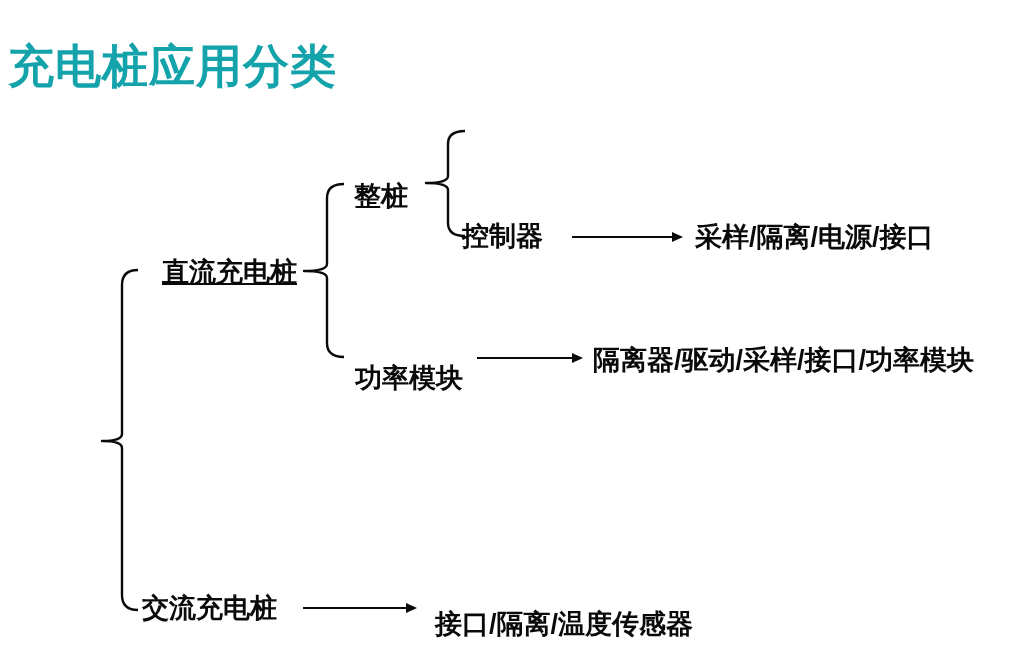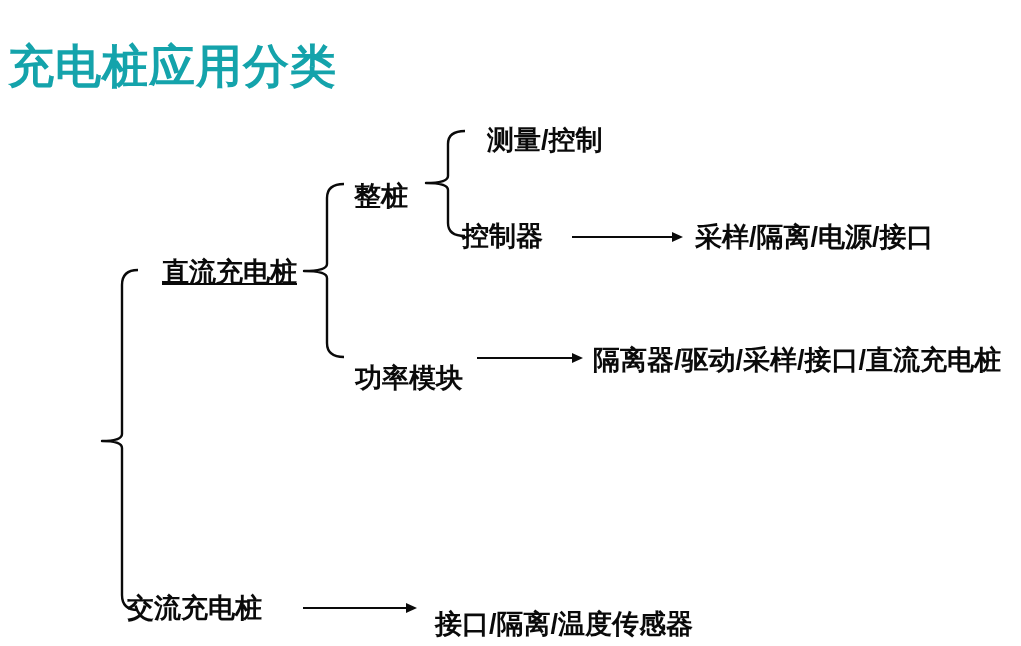--- a/index.html
+++ b/index.html
@@ -45,25 +45,24 @@
     <path class="brace" d="M 344 184 Q 327 184 327 198 L 327 264 Q 327 271 304 271 Q 327 271 327 278 L 327 343 Q 327 357 344 357"></path>
 
     <path class="brace" d="M 465 131 Q 448 131 448 144 L 448 176 Q 448 183 426 183 Q 448 183 448 190 L 448 223 Q 448 236 465 236"></path>
 
     <line class="arrow" x1="572" y1="237" x2="673" y2="237" marker-end="url(#arrowhead)"></line>
     <line class="arrow" x1="477" y1="358" x2="573" y2="358" marker-end="url(#arrowhead)"></line>
     <line class="arrow" x1="303" y1="608" x2="407" y2="608" marker-end="url(#arrowhead)"></line>
   </svg>
 
   <div class="node" style="left:162px; top:272px;text-decoration:underline;">直流充电桩</div>
-  <div class="node" style="left:127px; top:608px;">交流充电桩</div>
+  <div class="node" style="left:142px; top:608px;">交流充电桩</div>
 
   <div class="node" style="left:354px; top:196px;">整桩</div>
   <div class="node" style="left:355px; top:378px;">功率模块</div>
 
-  <div class="node" style="left:487px; top:140px;">测量/控制</div>
   <div class="node" style="left:462px; top:236px;">控制器</div>
 
   <div class="node" style="left:695px; top:237px;">采样/隔离/电源/接口</div>
-  <div class="node" style="left:593px; top:360px;">隔离器/驱动/采样/接口/直流充电桩</div>
+  <div class="node" style="left:593px; top:360px;">隔离器/驱动/采样/接口/功率模块</div>
   <div class="node" style="left:435px; top:624px;">接口/隔离/温度传感器</div>
 
 </div>
 
 </body></html>

